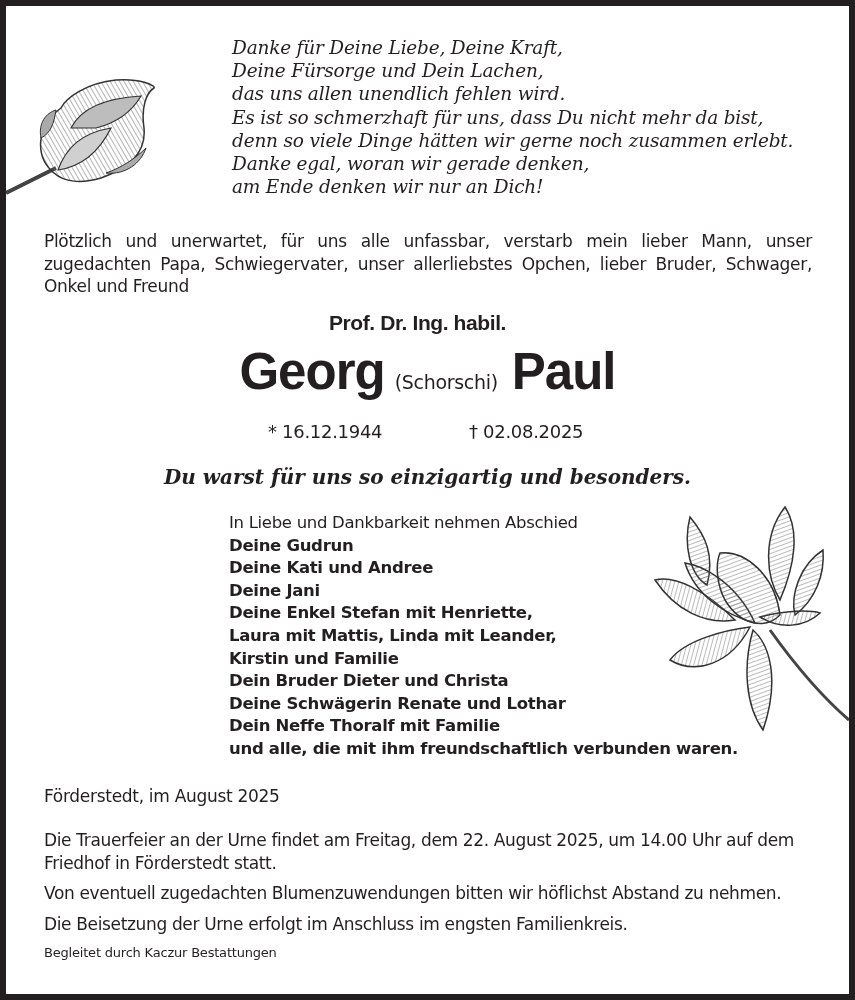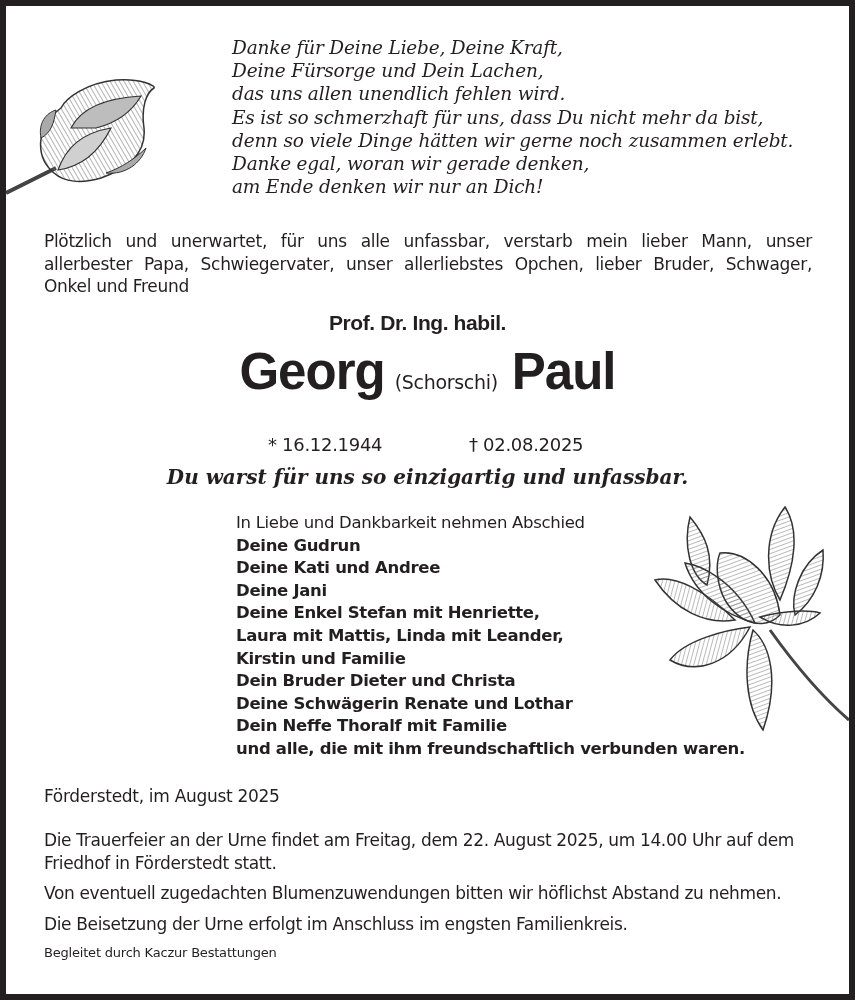--- a/index.html
+++ b/index.html
@@ -25,27 +25,27 @@
       text-align: justify; font-family: "DejaVu Sans", sans-serif; letter-spacing: -0.3px;
     }
     .intro-line { display: block; text-align: justify; text-align-last: justify; white-space: nowrap; }
     .intro-line.last { text-align-last: left; }
 
     .title-line { left: 0; width: 835px; top: 311px; text-align: center; font-size: 21px; font-weight: bold; font-family: Liberation Sans, sans-serif; letter-spacing: -0.4px; }
     .name-line { left: 0; width: 855px; top: 342px; text-align: center; font-family: "Liberation Sans", sans-serif; font-weight: bold; white-space: nowrap; }
     .name-big { font-size: 51px; letter-spacing: -1px; }
     .name-small { font-size: 19px; font-weight: normal; font-family: "DejaVu Sans", sans-serif; margin: 0 14px 0 10px; letter-spacing: -0.3px; }
 
-    .date { top: 434px; font-size: 18px; font-family: "DejaVu Sans", sans-serif; letter-spacing: -0.3px; }
+    .date { top: 421px; font-size: 18px; font-family: "DejaVu Sans", sans-serif; letter-spacing: -0.3px; }
     .date-birth { left: 268px; }
     .date-death { left: 469px; }
 
     .motto { left: 0; width: 855px; top: 465px; text-align: center; font-size: 20px; font-weight: bold; }
 
-    .mourners { left: 236px; top: 512px; font-family: "DejaVu Sans", sans-serif; font-size: 16.5px; line-height: 22.6px; letter-spacing: -0.3px; }
+    .mourners { left: 229px; top: 512px; font-family: "DejaVu Sans", sans-serif; font-size: 16.5px; line-height: 22.6px; letter-spacing: -0.3px; }
     .mourners div { white-space: nowrap; }
     .mourners .b { font-weight: bold; }
 
     .place { left: 44px; top: 786px; font-size: 17px; font-family: "DejaVu Sans", sans-serif; letter-spacing: -0.3px; }
     .info { left: 44px; top: 829px; width: 772px; font-size: 17px; line-height: 22.5px; font-family: "DejaVu Sans", sans-serif; letter-spacing: -0.35px; }
     .info p { margin: 0 0 8px 0; }
     .credit { left: 44px; top: 945px; font-size: 13px; font-family: "DejaVu Sans", sans-serif; letter-spacing: -0.2px; }
 
     .flower { position: absolute; }
   </style>
@@ -94,32 +94,32 @@
   <div>Deine Fürsorge und Dein Lachen,</div>
   <div>das uns allen unendlich fehlen wird.</div>
   <div>Es ist so schmerzhaft für uns, dass Du nicht mehr da bist,</div>
   <div>denn so viele Dinge hätten wir gerne noch zusammen erlebt.</div>
   <div>Danke egal, woran wir gerade denken,</div>
   <div>am Ende denken wir nur an Dich!</div>
 </div>
 
 <div class="abs serif intro">
   <span class="intro-line">Plötzlich und unerwartet, für uns alle unfassbar, verstarb mein lieber Mann, unser</span>
-  <span class="intro-line">allerbester Papa, Schwiegervater, unser allerliebstes Opchen, lieber Bruder, Schwager,</span>
+  <span class="intro-line">zugedachten Papa, Schwiegervater, unser allerliebstes Opchen, lieber Bruder, Schwager,</span>
   <span class="intro-line last">Onkel und Freund</span>
 </div>
 
 <div class="abs serif title-line">Prof. Dr. Ing. habil.</div>
 <div class="abs serif name-line">
   <span class="name-big">Georg</span><span class="name-small">(Schorschi)</span><span class="name-big">Paul</span>
 </div>
 <div class="abs serif date date-birth">* 16.12.1944</div>
 <div class="abs serif date date-death">† 02.08.2025</div>
 
-<div class="abs script motto">Du warst für uns so einzigartig und unfassbar.</div>
+<div class="abs script motto">Du warst für uns so einzigartig und besonders.</div>
 
 <div class="abs serif mourners">
   <div>In Liebe und Dankbarkeit nehmen Abschied</div>
   <div class="b">Deine Gudrun</div>
   <div class="b">Deine Kati und Andree</div>
   <div class="b">Deine Jani</div>
   <div class="b">Deine Enkel Stefan mit Henriette,</div>
   <div class="b">Laura mit Mattis, Linda mit Leander,</div>
   <div class="b">Kirstin und Familie</div>
   <div class="b">Dein Bruder Dieter und Christa</div>

